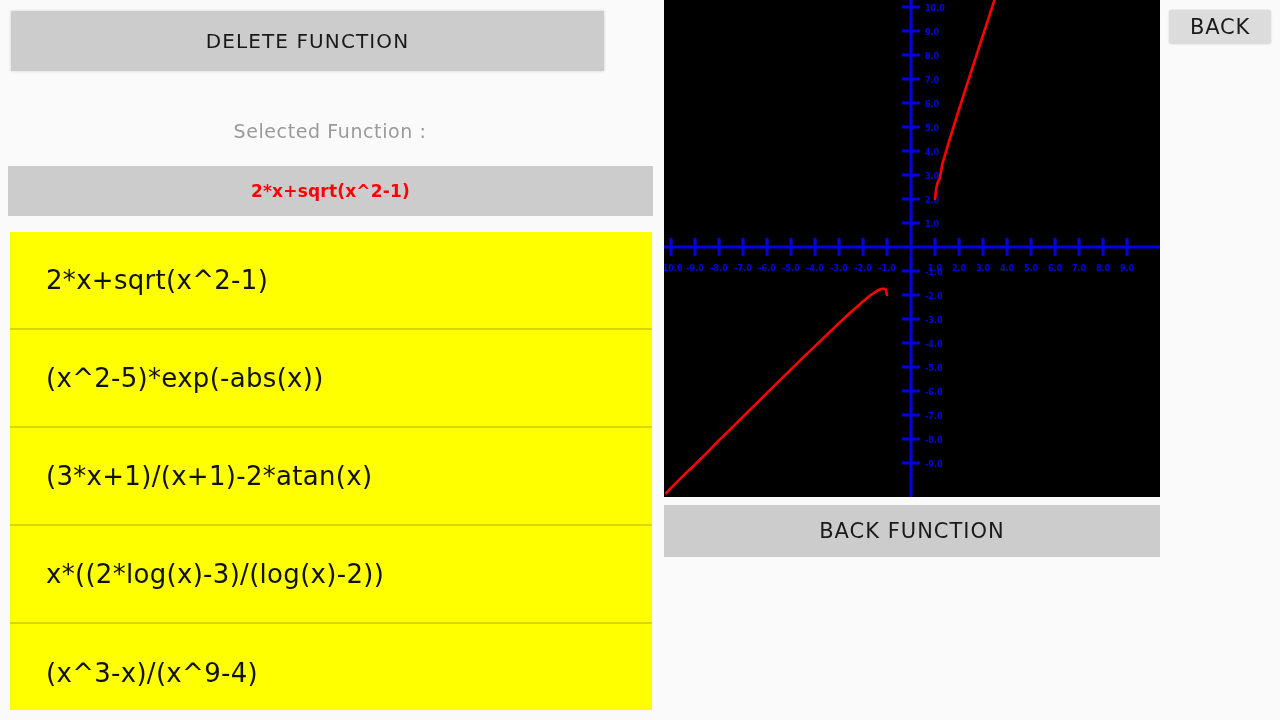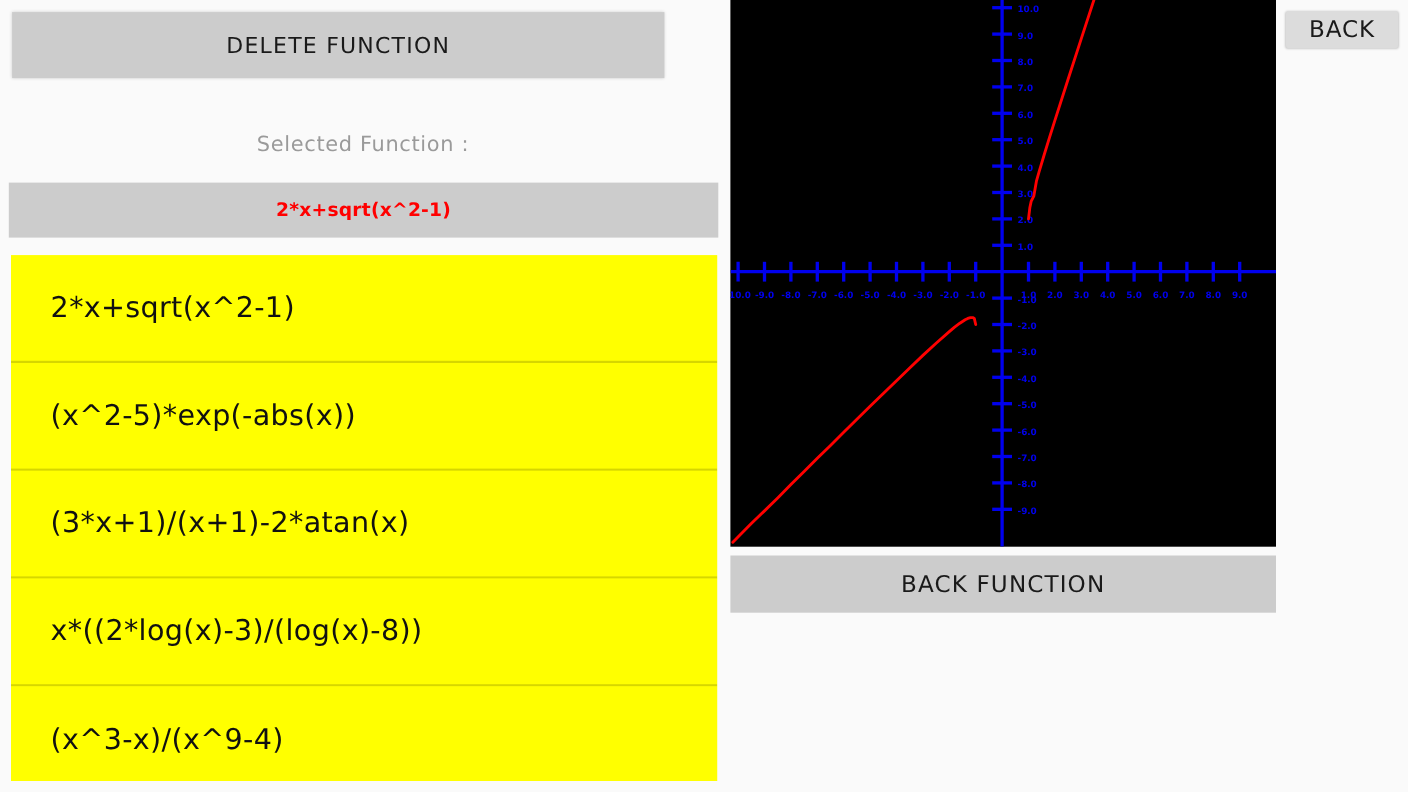--- a/index.html
+++ b/index.html
@@ -114,21 +114,21 @@
         <div class="fn-item">
           <span>2*x+sqrt(x^2-1)</span>
         </div>
         <div class="fn-item">
           <span>(x^2-5)*exp(-abs(x))</span>
         </div>
         <div class="fn-item">
           <span>(3*x+1)/(x+1)-2*atan(x)</span>
         </div>
         <div class="fn-item">
-          <span>x*((2*log(x)-3)/(log(x)-8))</span>
+          <span>x*((2*log(x)-3)/(log(x)-2))</span>
         </div>
         <div class="fn-item">
           <span>(x^3-x)/(x^9-4)</span>
         </div>
       </div>
   </div>
 
   <div class="graph-panel">
     <svg id="plot" width="496" height="497" viewBox="0 0 496 497">
         <line x1="0" y1="247" x2="496" y2="247" stroke="#0000ee" stroke-width="3"></line>

